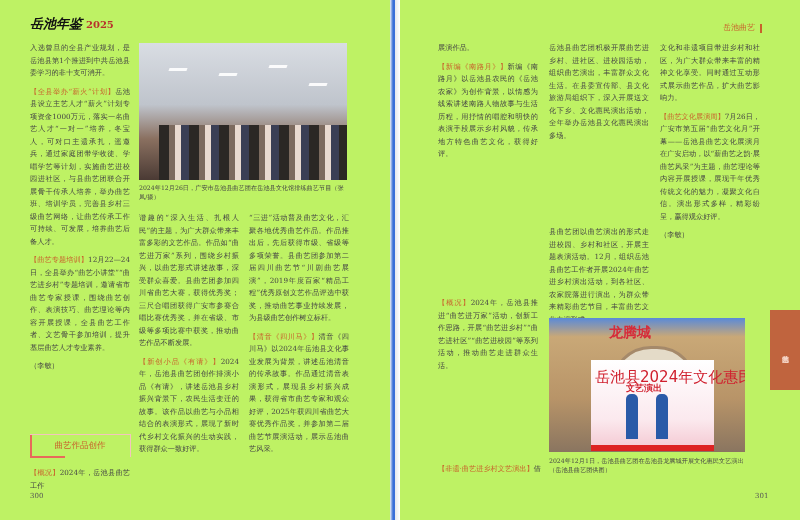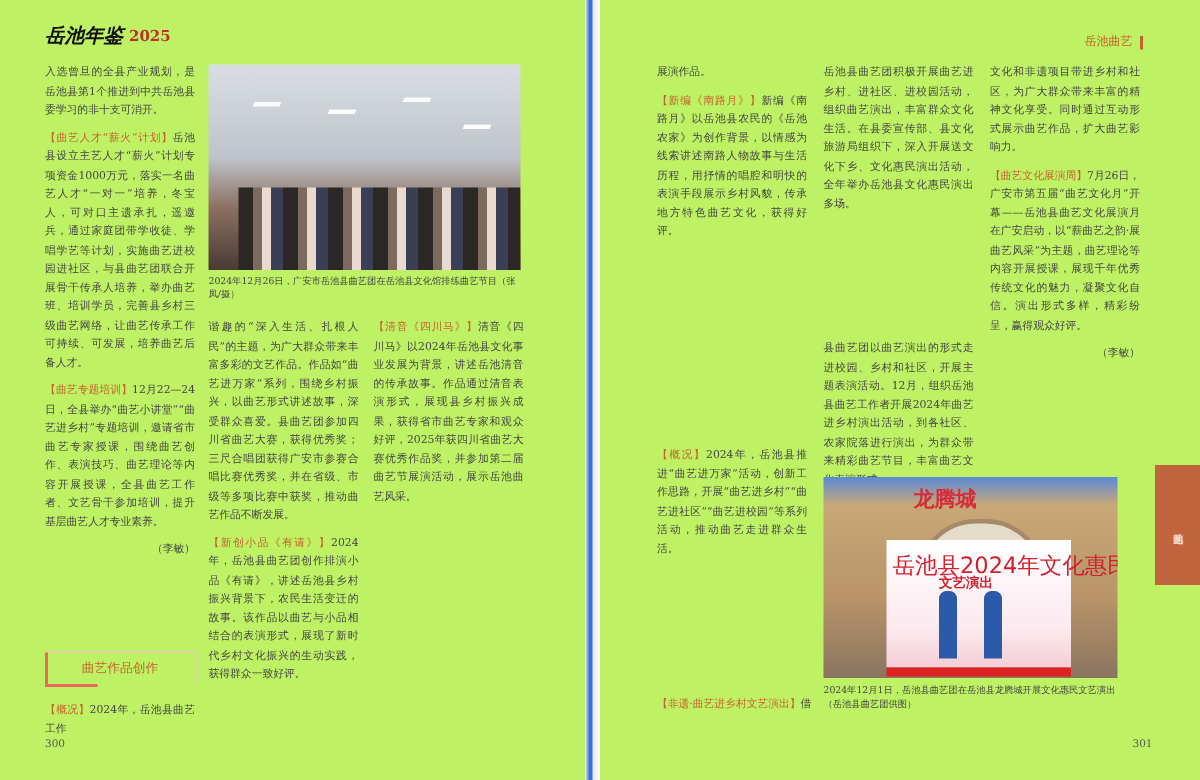--- a/index.html
+++ b/index.html
@@ -27,53 +27,54 @@
   .banner{position:absolute;left:42px;top:42px;width:123px;height:85px;background:linear-gradient(180deg,#fff 0%,#fbe9ee 70%,#f5cdd6 100%);border-bottom:6px solid #d22;}
   .banner-title{position:absolute;left:4px;top:8px;font-size:15px;color:#d0202e;font-weight:normal;font-family:"DejaVu Sans",sans-serif;white-space:nowrap;}
   .banner-sub{position:absolute;left:35px;top:22px;font-size:9px;color:#d0202e;font-weight:bold;font-family:"DejaVu Sans",sans-serif;}
   .performer{position:absolute;width:12px;height:45px;bottom:6px;background:#2a5aa8;border-radius:5px 5px 0 0;}
   .section-head{position:absolute;height:22px;font-size:8.5px;color:#c8622c;display:flex;align-items:center;justify-content:center;border-top:1px solid #f3c4bd;border-right:1px solid #f3c4bd;}
   .section-head::before{content:"";position:absolute;left:0;top:0;width:2px;height:22px;background:#e86a5a;}
   .section-head::after{content:"";position:absolute;left:0;bottom:-1px;width:35%;height:2px;background:#e86a5a;}
   .page-num{position:absolute;top:492px;font-size:7px;color:#555;}
   .side-tab{position:absolute;left:770px;top:310px;width:30px;height:80px;background:#c0643e;display:flex;align-items:center;justify-content:center;}
   .side-tab span{writing-mode:vertical-rl;color:#f7d9cc;font-size:7px;}
-  .endmark{text-align:right;}
+  .endmark{}
 </style>
 </head>
 <body>
 
 <div class="page page-left">
   <div class="logo">
     <span class="logo-script">岳池年鉴</span>
     <span class="logo-year">2025</span>
   </div>
 
   <div class="col" style="left:30px;top:42px;width:100px;">
     <p>入选曾旦的全县产业规划，是岳池县第1个推进到中共岳池县委学习的非十支可消开。</p>
-    <p><span class="kw">【曲艺人才“薪火”计划】</span><span>岳池县设立主艺人才“薪火”计划专项资金1000万元，落实一名曲艺人才“一对一”培养，冬宝人，可对口主遗承扎，遥邀兵，通过家庭团带学收徒、学唱学艺等计划，实施曲艺进校园进社区，与县曲艺团联合开展骨干传承人培养，举办曲艺班、培训学员，完善县乡村三级曲艺网络，让曲艺传承工作可持续、可发展，培养曲艺后备人才。</span></p>
+    <p><span class="kw">【全县举办“薪火”计划】</span><span>岳池县设立主艺人才“薪火”计划专项资金1000万元，落实一名曲艺人才“一对一”培养，冬宝人，可对口主遗承扎，遥邀兵，通过家庭团带学收徒、学唱学艺等计划，实施曲艺进校园进社区，与县曲艺团联合开展骨干传承人培养，举办曲艺班、培训学员，完善县乡村三级曲艺网络，让曲艺传承工作可持续、可发展，培养曲艺后备人才。</span></p>
     <p><span class="kw">【曲艺专题培训】</span><span>12月22—24日，全县举办“曲艺小讲堂”“曲艺进乡村”专题培训，邀请省市曲艺专家授课，围绕曲艺创作、表演技巧、曲艺理论等内容开展授课，全县曲艺工作者、文艺骨干参加培训，提升基层曲艺人才专业素养。</span></p>
     <p class="endmark">（李敏）</p>
   </div>
 
   <div class="photo photo-left">
     <div class="ceiling-light" style="left:30px;top:25px;"></div>
     <div class="ceiling-light" style="left:80px;top:30px;"></div>
     <div class="ceiling-light" style="left:130px;top:22px;"></div>
     <div class="ceiling-light" style="left:170px;top:40px;"></div>
     <div class="people-row"></div>
   </div>
   <div class="caption" style="left:139px;top:183px;width:210px;">2024年12月26日，广安市岳池县曲艺团在岳池县文化馆排练曲艺节目（张凤/摄）</div>
 
   <div class="col" style="left:139px;top:212px;width:100px;">
     <p>谐趣的“深入生活、扎根人民”的主题，为广大群众带来丰富多彩的文艺作品。作品如“曲艺进万家”系列，围绕乡村振兴，以曲艺形式讲述故事，深受群众喜爱。县曲艺团参加四川省曲艺大赛，获得优秀奖；三尺合唱团获得广安市参赛合唱比赛优秀奖，并在省级、市级等多项比赛中获奖，推动曲艺作品不断发展。</p>
     <p><span class="kw">【新创小品《有请》】</span><span>2024年，岳池县曲艺团创作排演小品《有请》，讲述岳池县乡村振兴背景下，农民生活变迁的故事。该作品以曲艺与小品相结合的表演形式，展现了新时代乡村文化振兴的生动实践，获得群众一致好评。</span></p>
   </div>
 
   <div class="col" style="left:249px;top:212px;width:100px;">
+    <p>“三进”活动普及曲艺文化，汇聚各地优秀曲艺作品。作品推出后，先后获得市级、省级等多项荣誉。县曲艺团参加第二届四川曲艺节“川剧曲艺展演”，2019年度百家“精品工程”优秀原创文艺作品评选中获奖，推动曲艺事业持续发展，为县级曲艺创作树立标杆。</p>
     <p><span class="kw">【清音《四川马》】</span><span>清音《四川马》以2024年岳池县文化事业发展为背景，讲述岳池清音的传承故事。作品通过清音表演形式，展现县乡村振兴成果，获得省市曲艺专家和观众好评，2025年获四川省曲艺大赛优秀作品奖，并参加第二届曲艺节展演活动，展示岳池曲艺风采。</span></p>
   </div>
 
   <div class="section-head" style="left:30px;top:434px;width:100px;">曲艺作品创作</div>
   <div class="col" style="left:30px;top:467px;width:100px;">
     <p><span class="kw">【概况】</span><span>2024年，岳池县曲艺工作</span></p>
   </div>
 
   <div class="page-num" style="left:30px;">300</div>
 </div>

